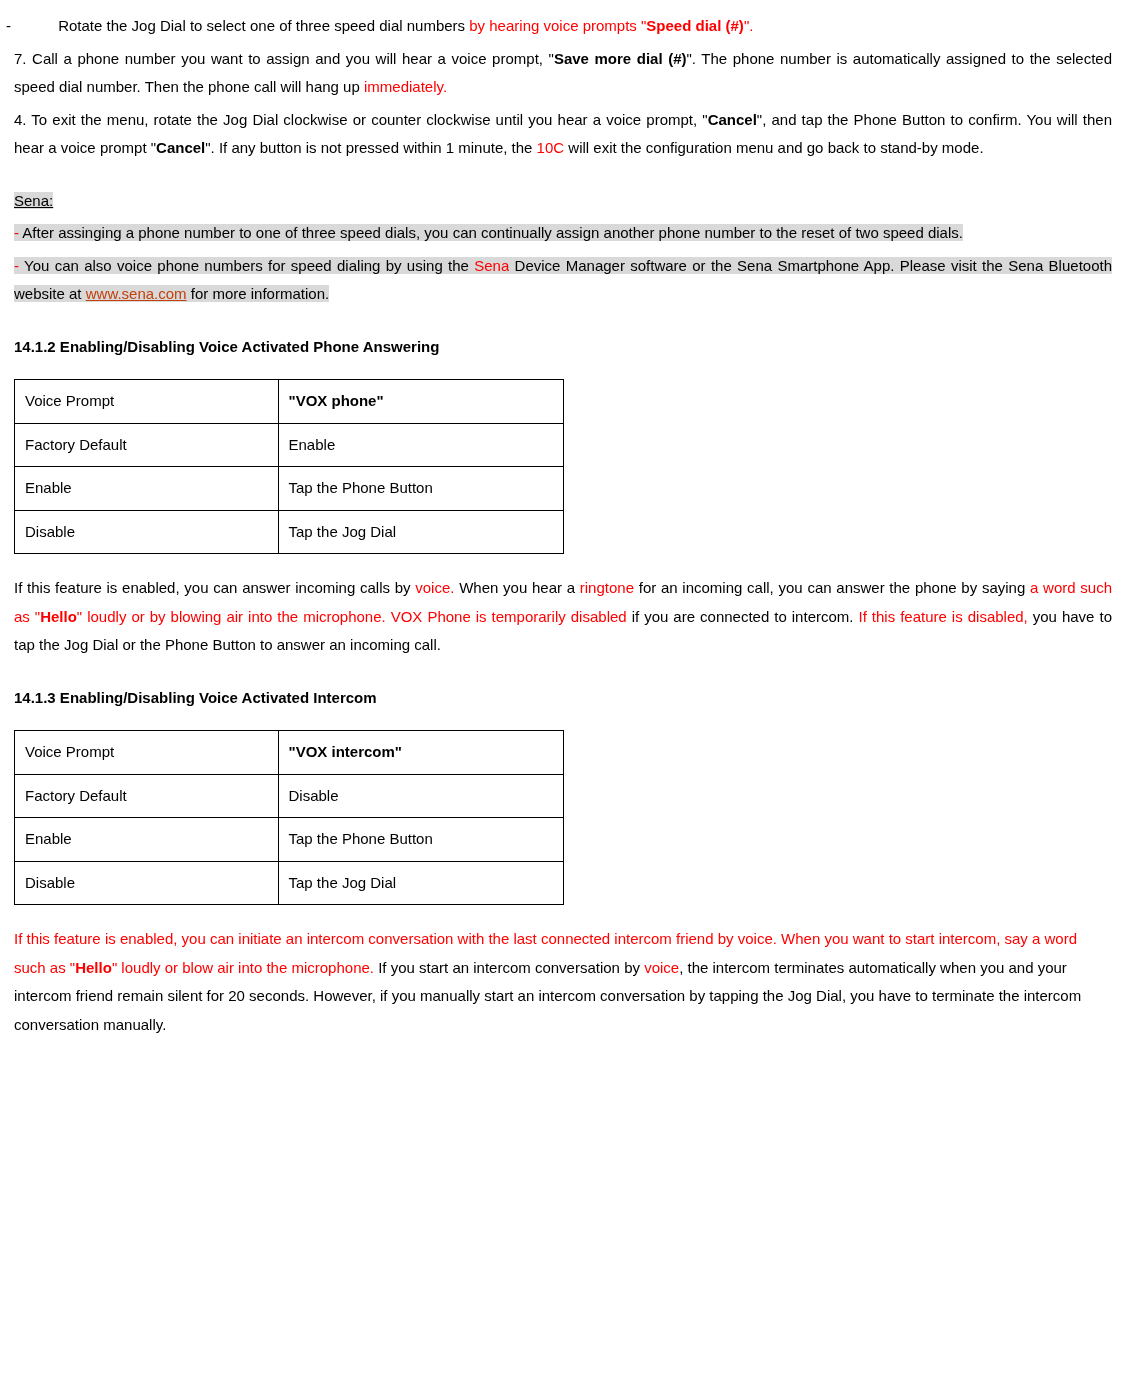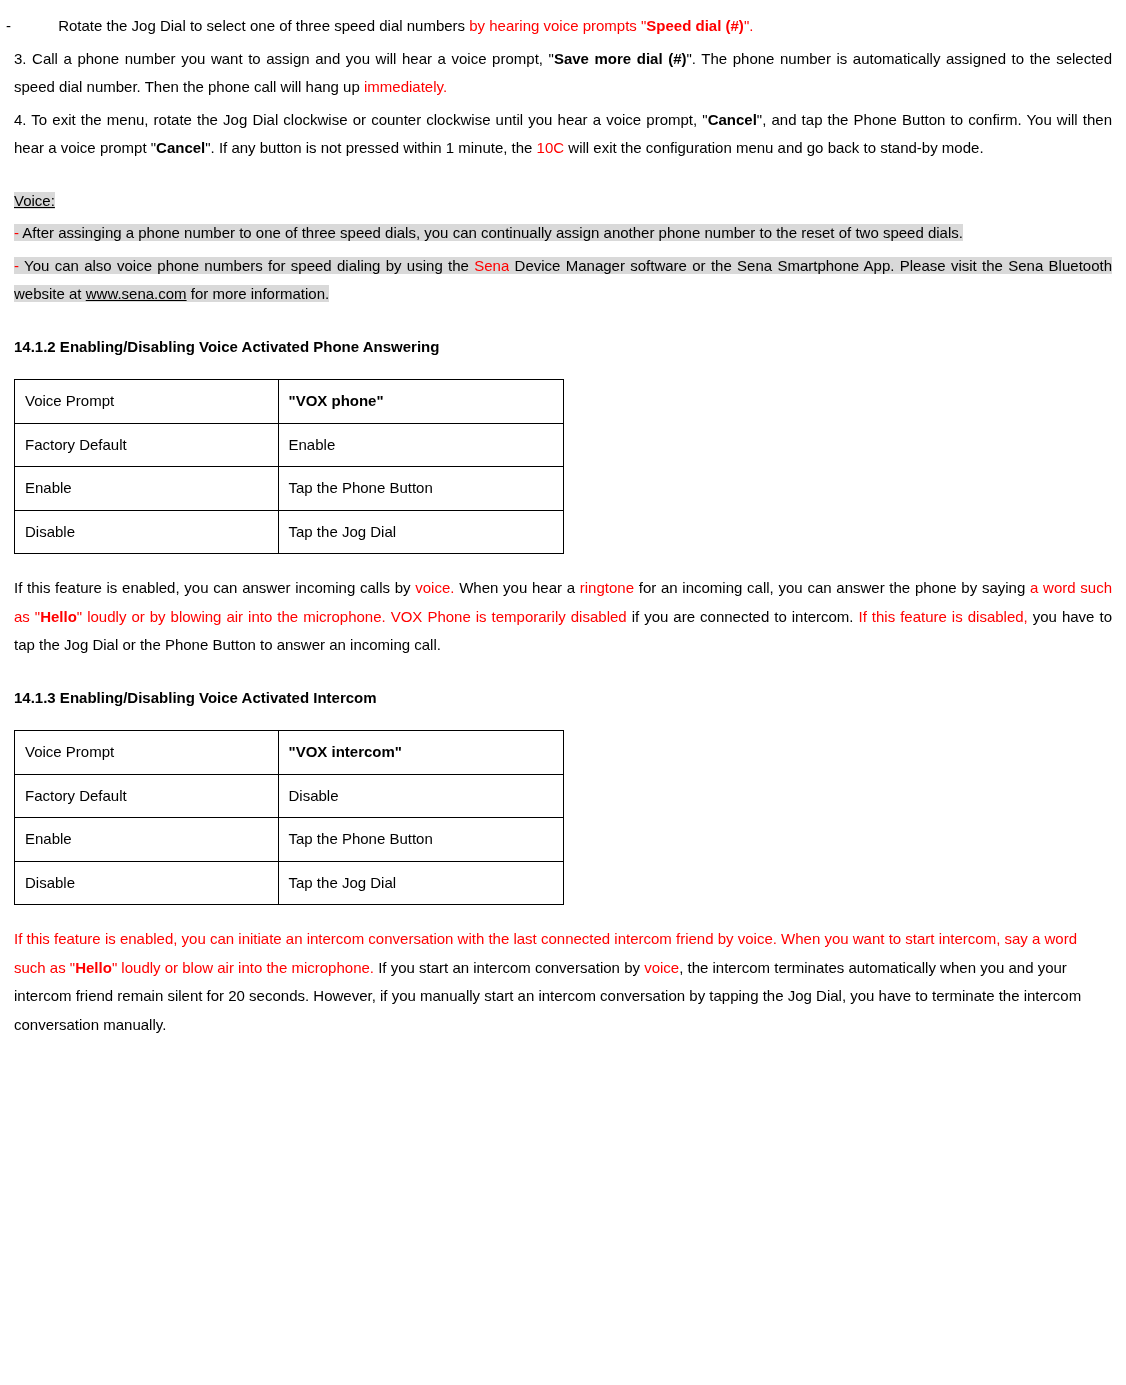--- a/index.html
+++ b/index.html
@@ -18,21 +18,21 @@
     }
     .bullet-mark {
       display: inline-block;
       width: 20px;
       text-align: left;
     }
     .red { color: #ff0000; }
     .bold { font-weight: bold; margin-top: 16px; }
     .hl { background-color: #d9d9d9; }
     .underline { text-decoration: underline; }
-    a.link { color: #000000; text-decoration: underline; }
+    a.link { color: #c2410c; text-decoration: underline; }
     .section-heading {
       font-weight: bold;
       margin-top: 24px;
       margin-bottom: 18px;
       text-align: left;
     }
     table.config {
       border-collapse: collapse;
       width: 550px;
       margin-bottom: 20px;
@@ -50,31 +50,31 @@
   </style>
 </head>
 <body>
 
 <div class="para bullet-line">
   <span class="bullet-mark">-</span>
   <span>Rotate the Jog Dial to select one of three speed dial numbers</span><span class="red"> by hearing voice prompts "</span><span class="red bold">Speed dial (#)</span><span class="red">".</span>
 </div>
 
 <div class="para">
-  <span>3. Call a phone number you want to assign and you will hear a voice prompt, "</span><span class="bold">Save more dial (#)</span><span>". The phone number is automatically assigned to the selected speed dial number. Then the phone call will hang up </span><span class="red">immediately.</span>
+  <span>7. Call a phone number you want to assign and you will hear a voice prompt, "</span><span class="bold">Save more dial (#)</span><span>". The phone number is automatically assigned to the selected speed dial number. Then the phone call will hang up </span><span class="red">immediately.</span>
 </div>
 
 <div class="para">
   <span>4. To exit the menu, rotate the Jog Dial clockwise or counter clockwise until you hear a voice prompt, "</span><span class="bold">Cancel</span><span>", and tap the Phone Button to confirm. You will then hear a voice prompt "</span><span class="bold">Cancel</span><span>". If any button is not pressed within 1 minute, the </span><span class="red">10C</span><span> will exit the configuration menu and go back to stand-by mode.</span>
 </div>
 
 <div class="spacer"></div>
 
 <div class="para" style="text-align:left;">
-  <span class="hl underline">Voice:</span>
+  <span class="hl underline">Sena:</span>
 </div>
 
 <div class="para">
   <span class="hl red">- </span><span class="hl">After assinging a phone number to one of three speed dials, you can continually assign another phone number to the reset of two speed dials.</span>
 </div>
 
 <div class="para">
   <span class="hl red">- </span><span class="hl">You can also voice phone numbers for speed dialing by using the </span><span class="hl red">Sena</span><span class="hl"> Device Manager software or the Sena Smartphone App. Please visit the Sena Bluetooth website at </span><a class="hl link">www.sena.com</a><span class="hl"> for more information.</span>
 </div>
 

